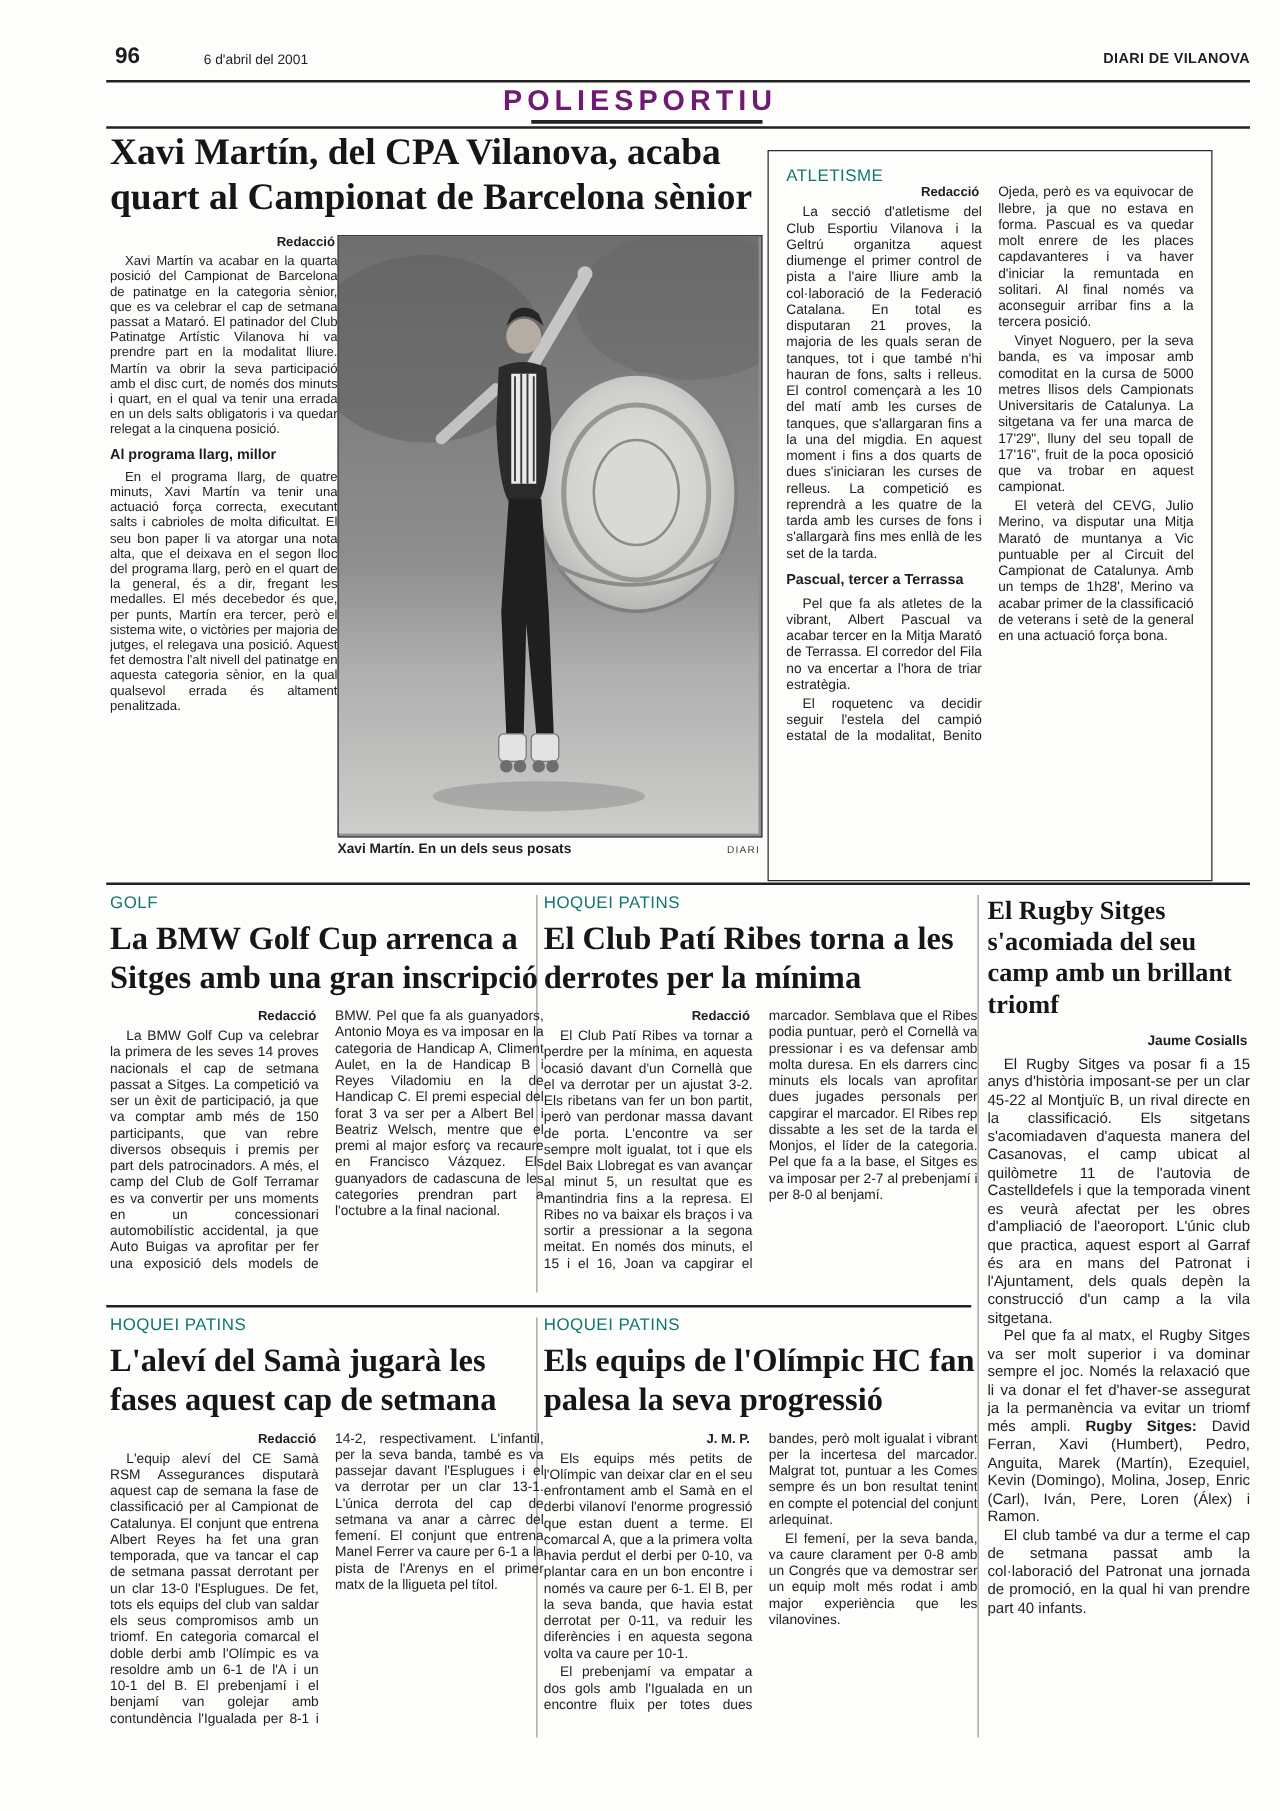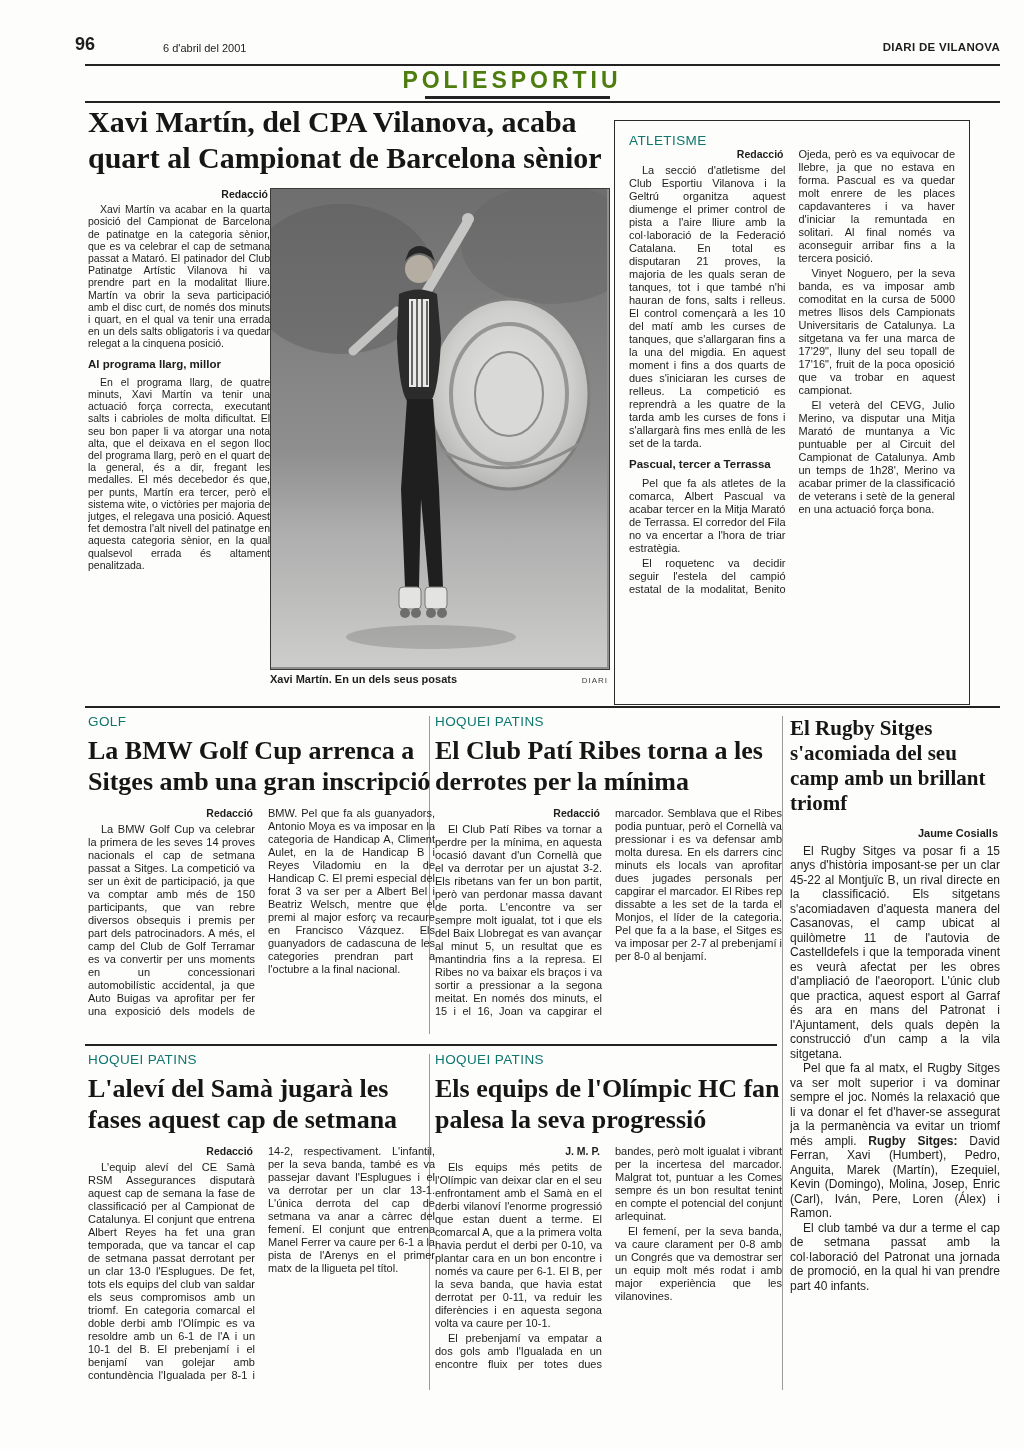--- a/index.html
+++ b/index.html
@@ -1,25 +1,25 @@
 <!DOCTYPE html>
 <html><head>
 <meta charset="utf-8">
 <style>
   html,body{margin:0;padding:0;background:#e8e8e6;}
   .page{position:relative;width:1024px;height:1449px;background:#fdfdfb;color:#1d1d1d;
         font-family:"Liberation Sans","DejaVu Sans",sans-serif;overflow:hidden;}
   .abs{position:absolute;}
   .rule{position:absolute;background:#222;}
   
-  .pg-num{left:75px;top:34px;font-size:18px;font-weight:bold;text-align:center;}
+  .pg-num{left:92px;top:34px;font-size:18px;font-weight:bold;text-align:center;}
   .pg-date{left:163px;top:42px;font-size:11px;}
   .paper-name{right:24px;top:41px;font-size:11.5px;font-weight:bold;letter-spacing:.3px;}
   .section-banner{left:0;right:0;top:67px;text-align:center;font-size:23px;font-weight:bold;
-                  letter-spacing:4px;color:#4d7c0f;}
+                  letter-spacing:4px;color:#701a75;}
   
   .hl{font-family:"Liberation Serif","DejaVu Serif",serif;font-weight:bold;color:#161616;margin:0;}
   .lead-hl{left:88px;top:104px;width:534px;font-size:30px;line-height:36px;}
   .box-hl{font-size:25px;line-height:30px;margin:10px 0 14px;}
   .mid-hl{font-size:26px;line-height:31px;margin:6px 0 10px;width:347px;}
   .rugby-hl{font-size:21px;line-height:25px;margin:2px 0 10px;}
   .kicker{font-size:13.5px;letter-spacing:.4px;color:#0f766e;}
   
   .byline{font-weight:bold;font-size:10.5px;text-align:right;margin:0 2px 3px 0;}
   .bodytext{text-align:justify;font-size:11px;line-height:13px;}
@@ -126,21 +126,21 @@
     <span class="caption">Xavi Martín. En un dels seus posats</span>
     <span class="credit">DIARI</span>
   </div>
 
   <section class="abs atl-box">
     <div class="kicker">ATLETISME</div>
     <div class="bodytext cols2 atl-body">
       <div class="byline">Redacció</div>
       <p>La secció d'atletisme del Club Esportiu Vilanova i la Geltrú organitza aquest diumenge el primer control de pista a l'aire lliure amb la col·laboració de la Federació Catalana. En total es disputaran 21 proves, la majoria de les quals seran de tanques, tot i que també n'hi hauran de fons, salts i relleus. El control començarà a les 10 del matí amb les curses de tanques, que s'allargaran fins a la una del migdia. En aquest moment i fins a dos quarts de dues s'iniciaran les curses de relleus. La competició es reprendrà a les quatre de la tarda amb les curses de fons i s'allargarà fins mes enllà de les set de la tarda.</p>
       <div class="subhead">Pascual, tercer a Terrassa</div>
-      <p>Pel que fa als atletes de la comarca, Albert Pascual va acabar tercer en la Mitja Marató de Terrassa. El corredor del Fila no va encertar a l'hora de triar estratègia.</p>
+      <p>Pel que fa als atletes de la vibrant, Albert Pascual va acabar tercer en la Mitja Marató de Terrassa. El corredor del Fila no va encertar a l'hora de triar estratègia.</p>
       <p>El roquetenc va decidir seguir l'estela del campió estatal de la modalitat, Benito Ojeda, però es va equivocar de llebre, ja que no estava en forma. Pascual es va quedar molt enrere de les places capdavanteres i va haver d'iniciar la remuntada en solitari. Al final només va aconseguir arribar fins a la tercera posició.</p>
       <p>Vinyet Noguero, per la seva banda, es va imposar amb comoditat en la cursa de 5000 metres llisos dels Campionats Universitaris de Catalunya. La sitgetana va fer una marca de 17'29", lluny del seu topall de 17'16", fruit de la poca oposició que va trobar en aquest campionat.</p>
       <p>El veterà del CEVG, Julio Merino, va disputar una Mitja Marató de muntanya a Vic puntuable per al Circuit del Campionat de Catalunya. Amb un temps de 1h28', Merino va acabar primer de la classificació de veterans i setè de la general en una actuació força bona.</p>
     </div>
   </section>
 
   <div class="rule" style="left:85px;top:706px;width:915px;height:2px;"></div>
   <div class="rule" style="left:85px;top:1044px;width:692px;height:2px;"></div>
   <div class="vdiv" style="left:429px;top:716px;height:318px;"></div>
   <div class="vdiv" style="left:429px;top:1054px;height:336px;"></div>

